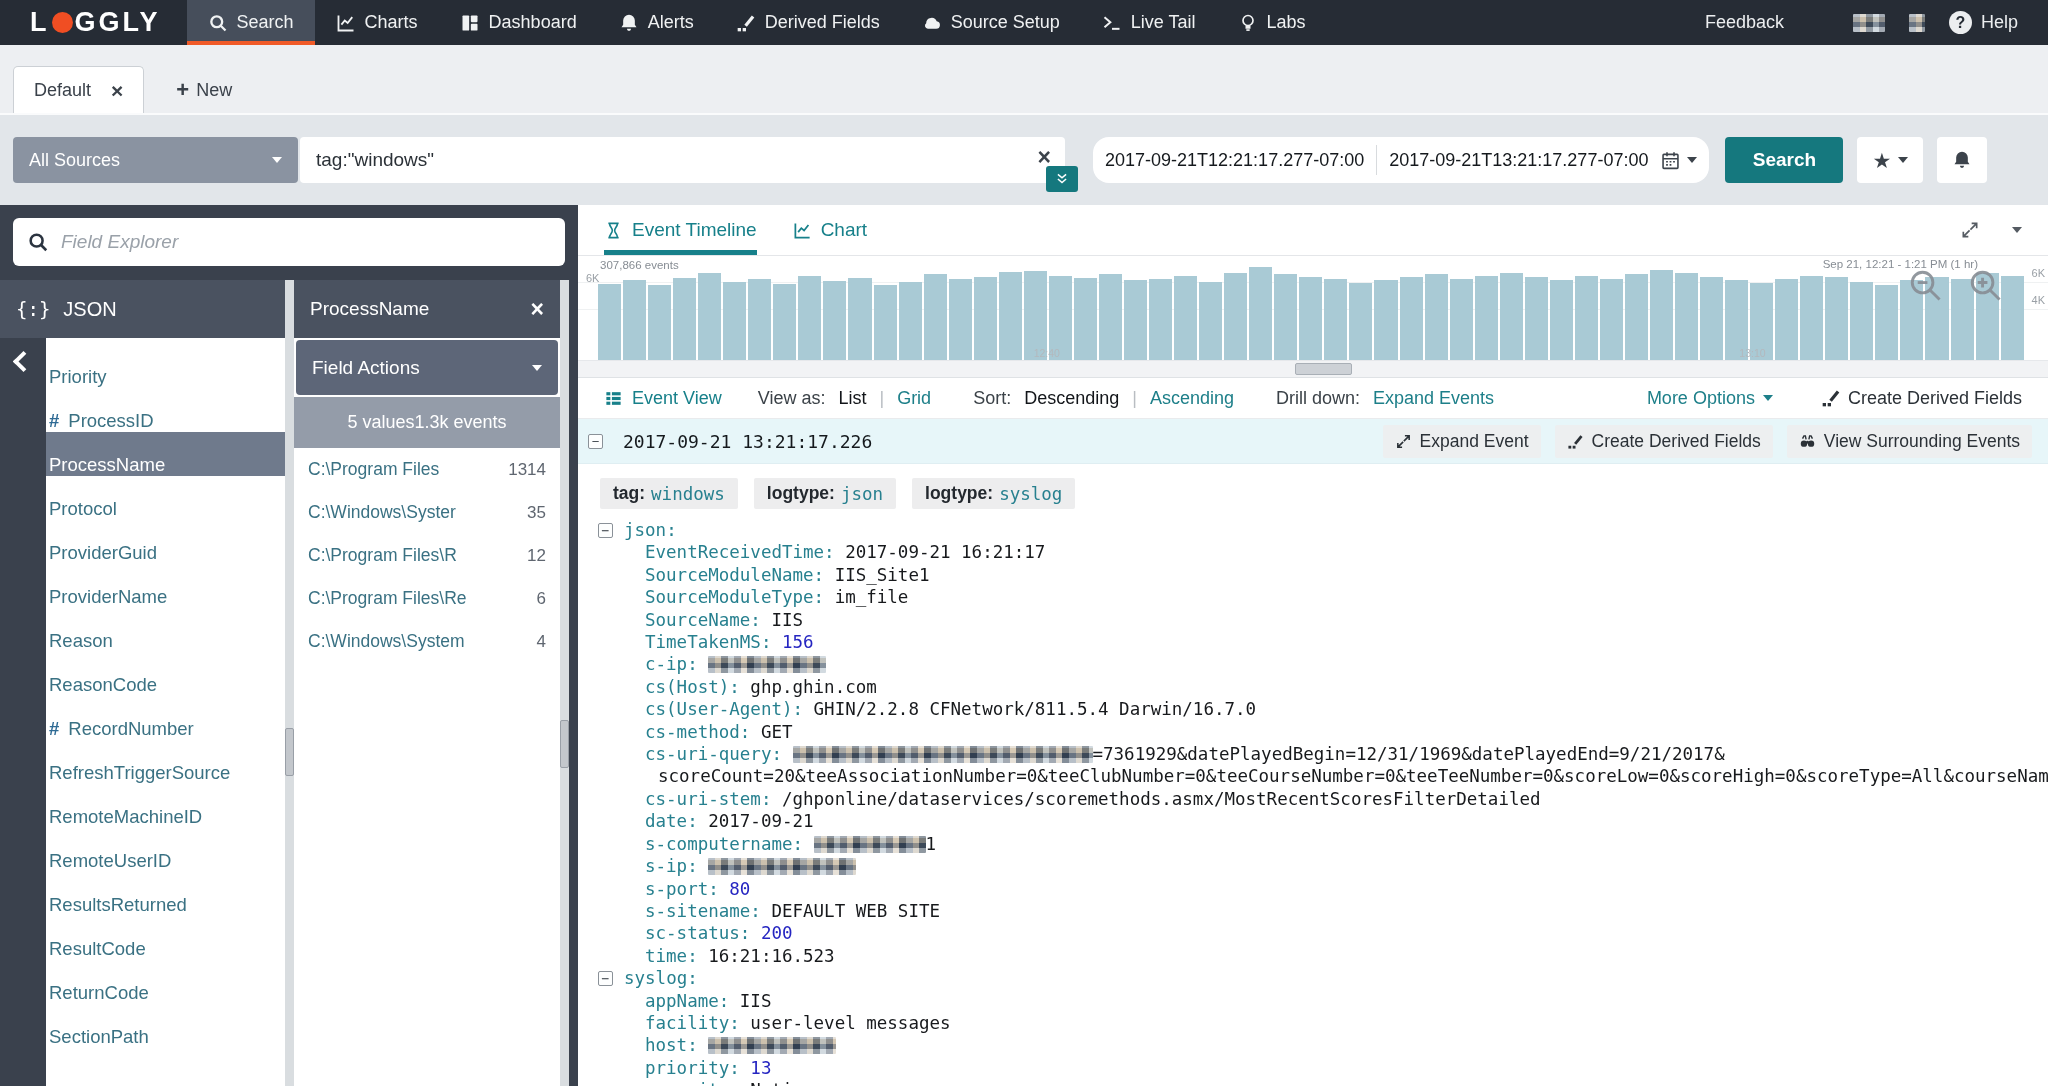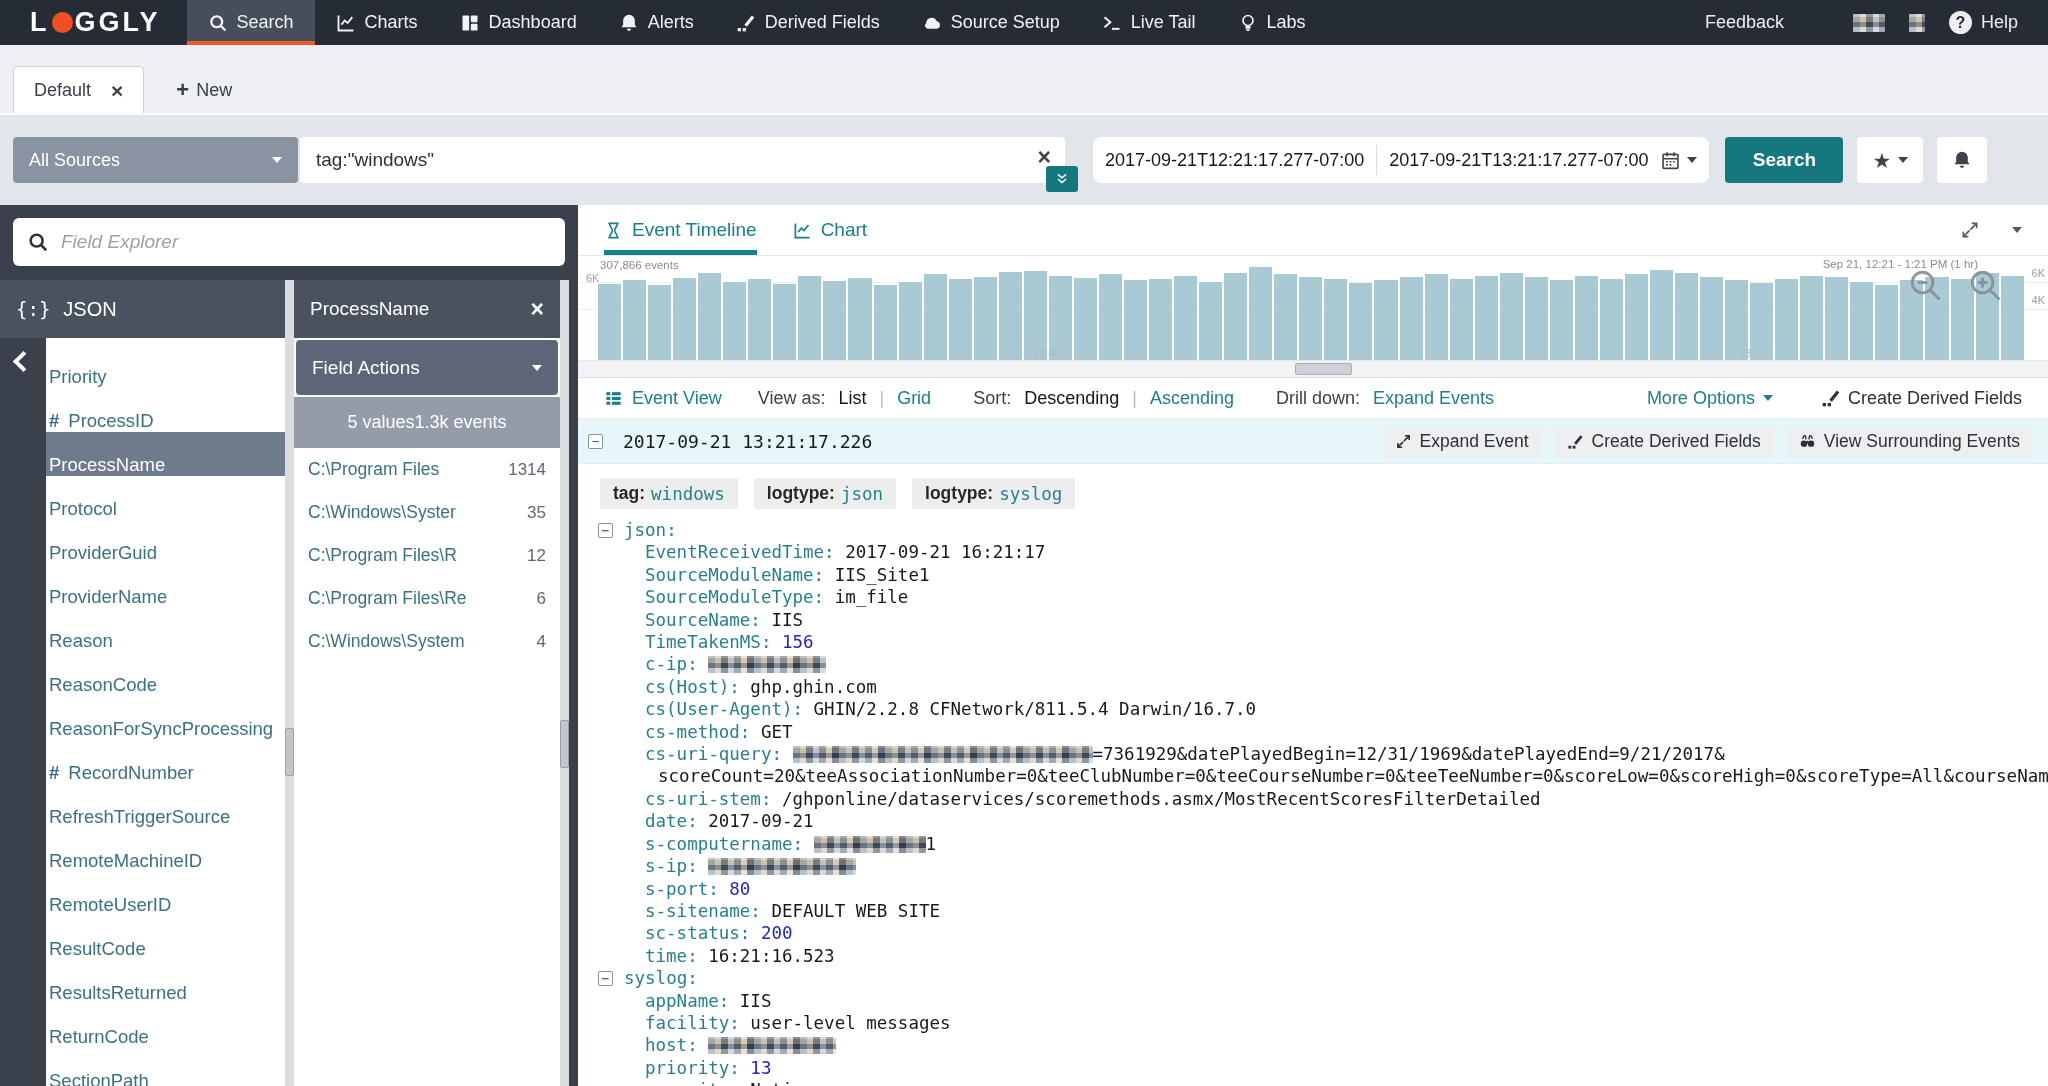--- a/index.html
+++ b/index.html
@@ -36,21 +36,21 @@
 
   
   .searchrow{height:74px;background:#e2e6ea;display:flex;align-items:center;padding:8px 13px}
   .sources-dd{width:285px;height:46px;background:#8a93a1;border-radius:4px;color:#fff;display:flex;
               align-items:center;justify-content:space-between;padding:0 16px;font-size:18px;flex:none;
               box-sizing:border-box;cursor:pointer}
   .search-wrap{position:relative;width:765px;margin-left:2px;flex:none}
   .search-input{width:100%;height:46px;border:none;border-radius:4px;padding:0 42px 0 16px;font-size:19px;
                 color:#2b3137;font-family:inherit;box-sizing:border-box;outline:none}
   .clear-x{position:absolute;right:14px;top:7px;font-size:23px;font-weight:700;color:#3c434b;cursor:pointer}
-  .datefield{margin-left:28px;height:46px;background:#fff;border-radius:8px;display:flex;align-items:center;
+  .datefield{margin-left:28px;height:46px;background:#fff;border-radius:16px;display:flex;align-items:center;
              padding:0 12px;gap:12px;font-size:18px;color:#15191d;flex:none}
   .date{white-space:nowrap}
   .date-div{width:1px;height:30px;background:#d8dbde}
   .cal{display:flex;align-items:center;gap:6px;color:#3c434b;cursor:pointer}
   .cal .ic{width:21px;height:21px}
   .search-btn{margin-left:16px;width:118px;height:46px;background:#15787e;border:none;border-radius:4px;
               color:#fff;font-size:19px;font-weight:600;font-family:inherit;cursor:pointer}
   .wbtn{margin-left:14px;height:46px;background:#fff;border-radius:4px;display:flex;align-items:center;
         justify-content:center;gap:7px;padding:0 15px;color:#3c434b;cursor:pointer}
   .star{font-size:21px;line-height:1}
@@ -371,40 +371,37 @@
                 <div class="field-row">
                   <span>ProviderName</span>
                 </div>
                 <div class="field-row">
                   <span>Reason</span>
                 </div>
                 <div class="field-row">
                   <span>ReasonCode</span>
                 </div>
                 <div class="field-row">
-                  <span>ReasonForSyncProcessing</span>
-                </div>
-                <div class="field-row">
                   <span class="hash">#</span>
                   <span>RecordNumber</span>
                 </div>
                 <div class="field-row">
                   <span>RefreshTriggerSource</span>
                 </div>
                 <div class="field-row">
                   <span>RemoteMachineID</span>
                 </div>
                 <div class="field-row">
                   <span>RemoteUserID</span>
                 </div>
                 <div class="field-row">
+                  <span>ResultsReturned</span>
+                </div>
+                <div class="field-row">
                   <span>ResultCode</span>
-                </div>
-                <div class="field-row">
-                  <span>ResultsReturned</span>
                 </div>
                 <div class="field-row">
                   <span>ReturnCode</span>
                 </div>
                 <div class="field-row">
                   <span>SectionPath</span>
                 </div>
               </div>
           </div>
         </div>

